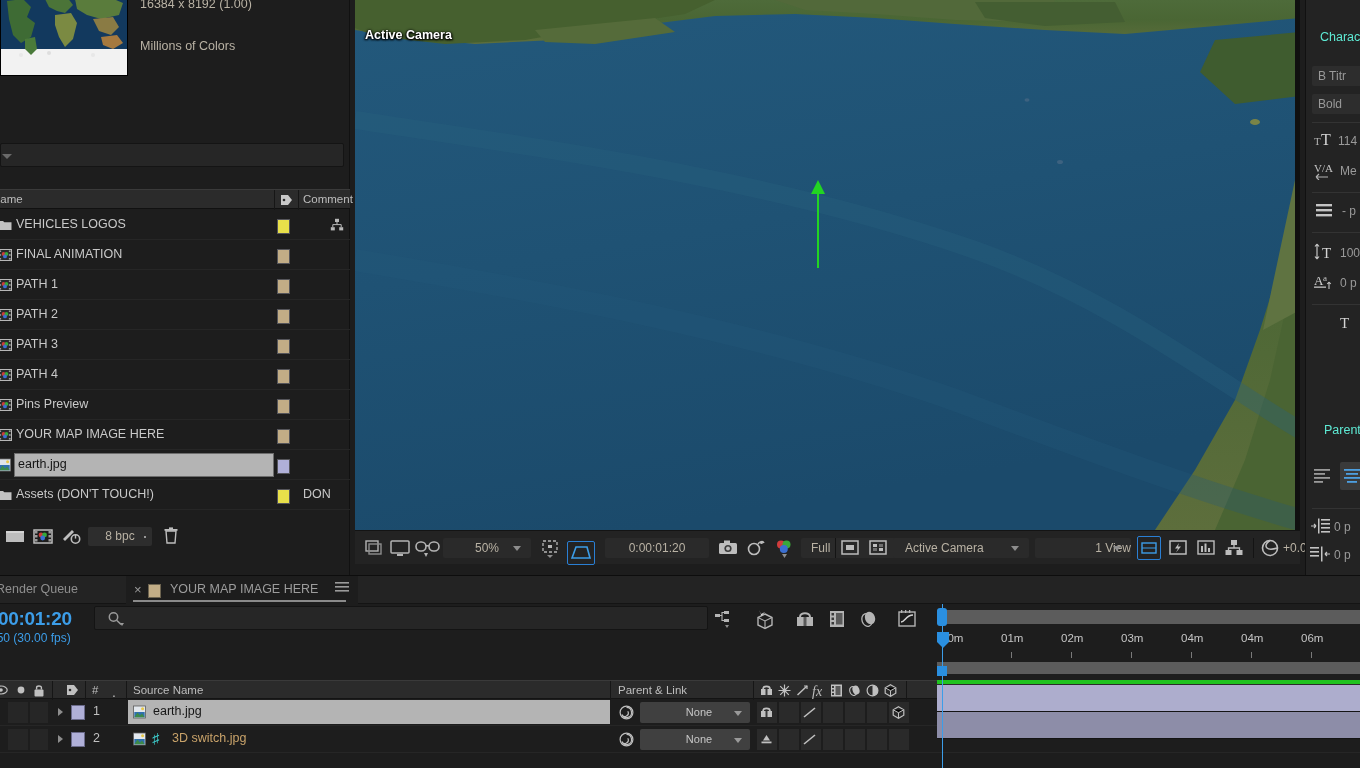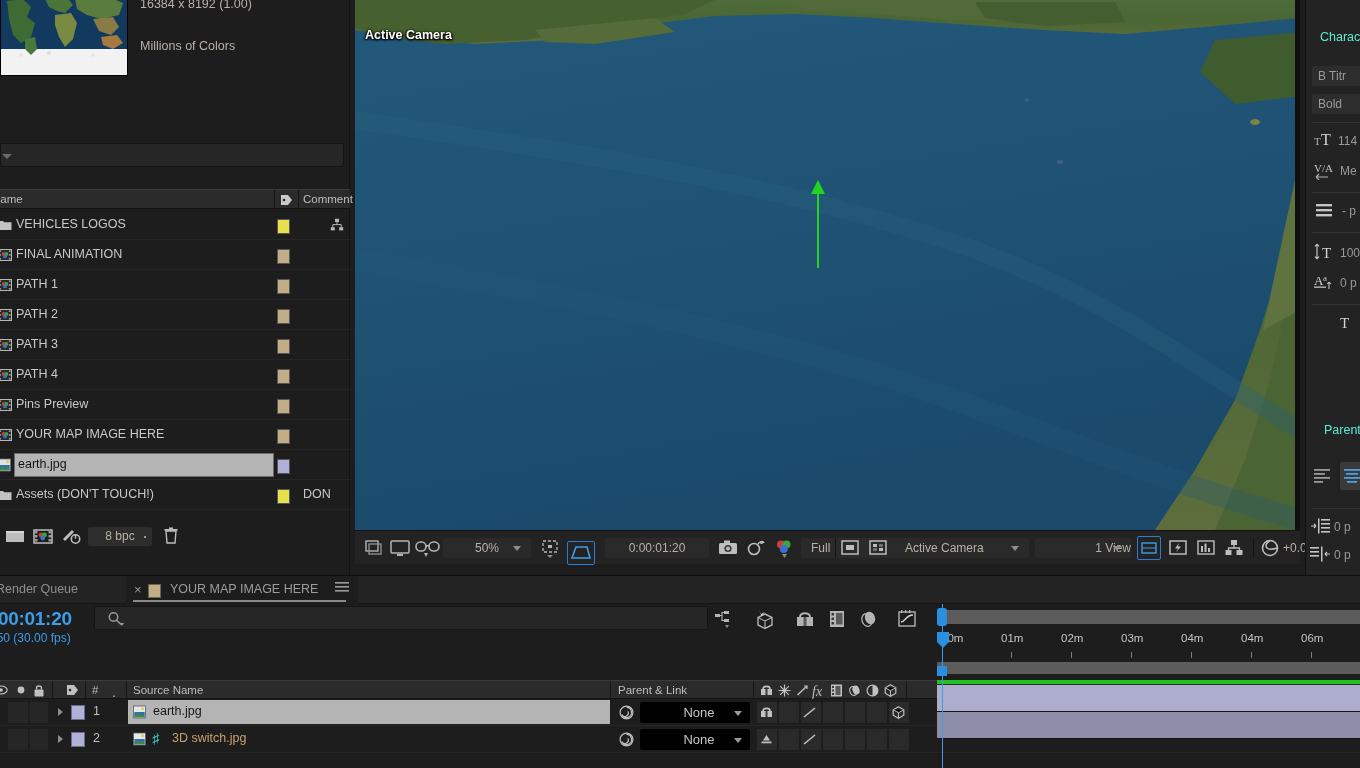--- a/index.html
+++ b/index.html
@@ -216,21 +216,21 @@
   }
   .layer-row .lr-srcicon { position: absolute; left: 133px; top: 6px; width: 13px; height: 14px; }
   .layer-row .lr-3d { position: absolute; left: 152px; top: 4px; font-size: 14px; color: #3cc8c8; font-weight: bold; }
   .layer-row .lr-name {
     position: absolute; top: 5px; font-size: 12.5px; color: #c9a36a; white-space: nowrap;
   }
   .layer-row.selected .lr-name { color: #151515; }
   .layer-row .lr-parent-ico { position: absolute; left: 618px; top: 5px; width: 17px; height: 17px; }
   .layer-row .lr-parent-sel {
     position: absolute; left: 640px; top: 3px; width: 110px; height: 21px;
-    background: #000000; border-radius: 2px; color: #c6c6c6; font-size: 13px;
+    background: #404040; border-radius: 2px; color: #c6c6c6; font-size: 11px;
     line-height: 21px; padding-left: 8px;
   }
   .layer-row .lr-parent-sel .pcaret {
     position: absolute; right: 8px; top: 9px; width: 0; height: 0;
     border-left: 4px solid transparent; border-right: 4px solid transparent;
     border-top: 5px solid #9a9a9a;
   }
   .sw-cell { position: absolute; top: 3px; width: 20px; height: 21px; background: #2a2a2a; }
 
   #tl-ruler {

